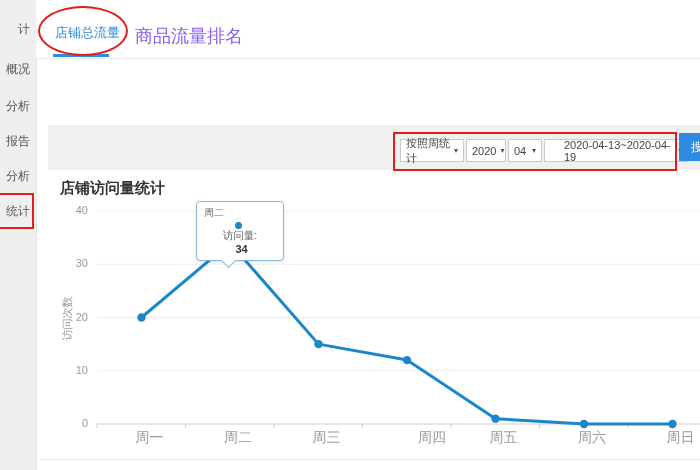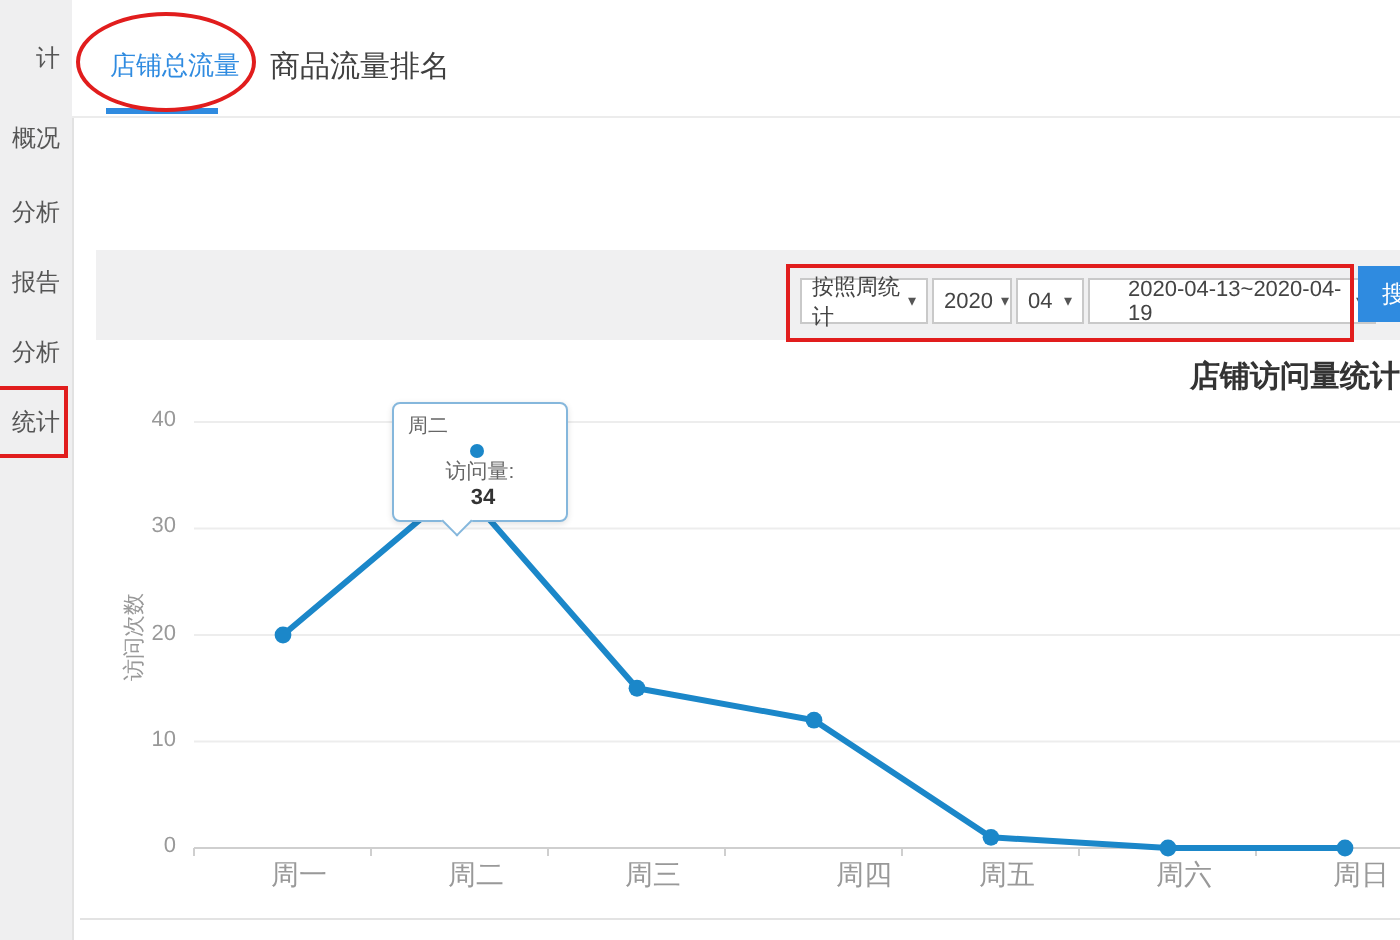--- a/index.html
+++ b/index.html
@@ -7,39 +7,39 @@
 
   
   #sidebar{position:absolute;left:0;top:0;width:36px;height:470px;background:#efeff0;border-right:1px solid #e2e2e2;overflow:hidden;}
   .side-item{position:absolute;right:6px;white-space:nowrap;font-size:12px;color:#555;cursor:pointer;}
   #side-redbox{position:absolute;left:-4px;top:193px;width:34px;height:32px;border:2px solid #e11d1d;}
 
   
   #tabbar{position:absolute;left:36px;top:0;width:664px;height:58px;background:#fff;border-bottom:1px solid #ececec;text-align:center;}
   #tab-active{position:absolute;left:19px;top:24px;font-size:13px;color:#2f8be0;cursor:pointer;}
   #tab-underline{position:absolute;left:17px;top:54px;width:56px;height:3px;background:#2f8be0;}
-  #tab-inactive{position:absolute;left:99px;top:24px;font-size:15px;color:#404040;cursor:pointer;}
+  #tab-inactive{position:absolute;left:99px;top:24px;font-size:18px;color:#8b5cf6;cursor:pointer;}
   #tab-ellipse{position:absolute;left:2px;top:6px;width:86px;height:46px;border:2.5px solid #e11d1d;border-radius:50%;pointer-events:none;}
 
   
   #notice{position:absolute;left:48px;top:83px;width:632px;height:32px;background:#ddedfa;border:1px solid #badcf5;border-radius:3px;font-size:12px;color:#63809d;line-height:32px;padding-left:13px;}
 
   
   #filter-panel{position:absolute;left:48px;top:125px;width:652px;height:45px;background:#f0f0f1;}
   .dd{position:absolute;top:14px;height:21px;background:#fff;border:1px solid #c9c9c9;font-size:11px;color:#444;display:flex;align-items:center;justify-content:space-between;padding:0 5px;cursor:pointer;}
   .dd .caret{font-size:8px;color:#555;margin-left:4px;}
   #dd-period{left:352px;width:52px;}
   #dd-year{left:418px;width:28px;}
   #dd-month{left:460px;width:22px;}
   #dd-range{left:496px;width:118px;padding-left:19px;}
   #filter-redbox{position:absolute;left:345px;top:7px;width:280px;height:35px;border:2px solid #e11d1d;pointer-events:none;}
   #search-btn{position:absolute;left:631px;top:8px;width:48px;height:28px;background:#2f8be0;color:#fff;font-size:12px;border:none;cursor:pointer;}
 
   
-  #chart-title{position:absolute;left:60px;top:179px;width:640px;text-align:right;font-size:15px;font-weight:bold;color:#333;}
+  #chart-title{position:absolute;left:60px;top:179px;width:640px;text-align:left;font-size:15px;font-weight:bold;color:#333;}
   #chart-svg{position:absolute;left:0;top:0;width:700px;height:470px;}
   .ytick{position:absolute;left:56px;width:32px;text-align:right;font-size:11px;color:#999;}
   .xtick{position:absolute;width:44px;text-align:right;font-size:14px;color:#999;top:429px;}
   #ylabel{position:absolute;left:37px;top:311px;width:60px;text-align:center;font-size:11px;color:#999;transform:rotate(-90deg);}
   #bottom-line{position:absolute;left:40px;top:459px;width:660px;border-top:1px solid #e3e3e3;}
 
   
   #tooltip{position:absolute;left:196px;top:201px;width:72px;background:#fff;border:1px solid #85b7dc;border-radius:4px;box-shadow:0 1px 3px rgba(0,0,0,.12);padding:4px 7px 5px 7px;z-index:5;}
   #tooltip .tt-title{font-size:10px;color:#666;margin-bottom:2px;}
   #tooltip .tt-row{display:flex;align-items:center;font-size:10.5px;color:#666;white-space:nowrap;flex-direction:column;}

